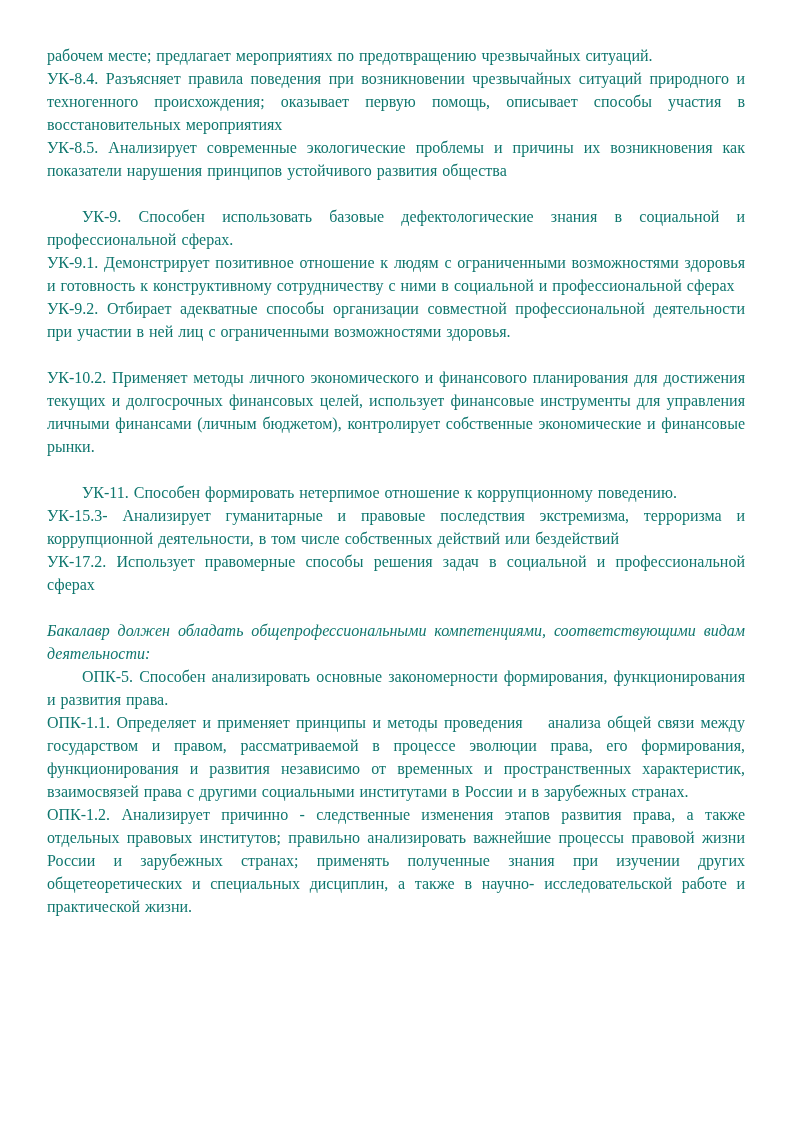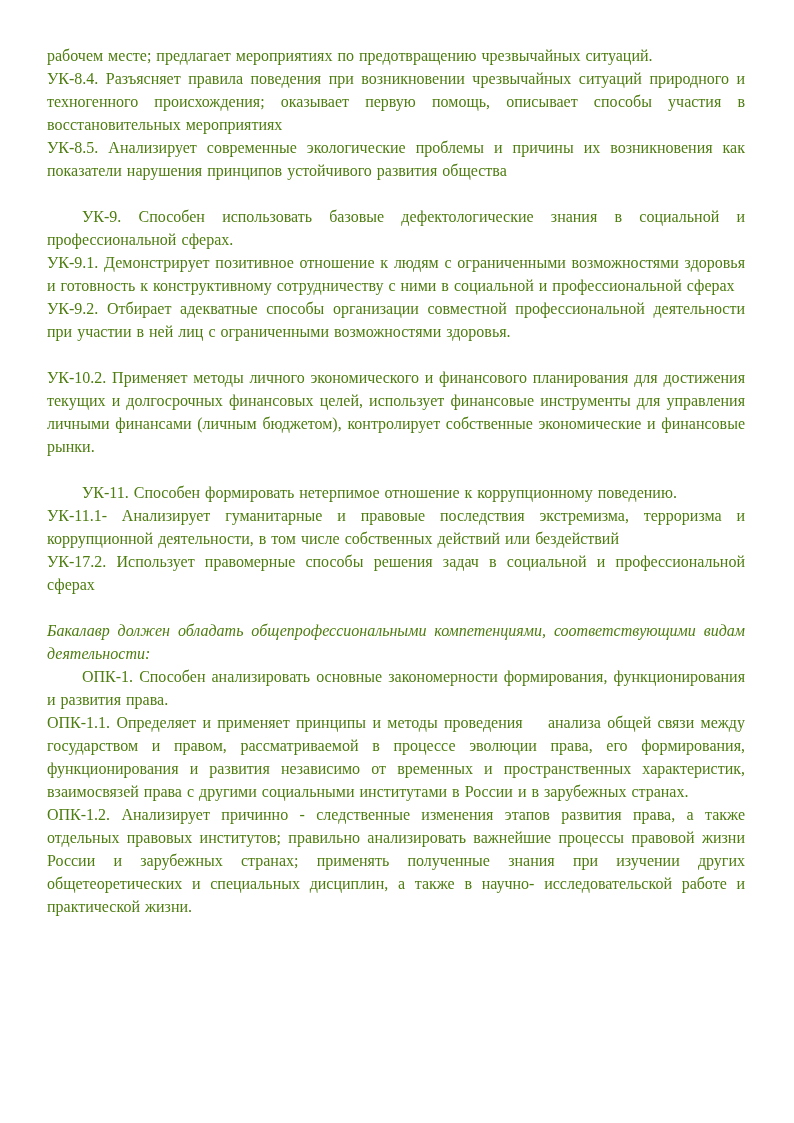--- a/index.html
+++ b/index.html
@@ -10,21 +10,21 @@
   .page {
     position: relative;
     width: 794px;
     height: 1123px;
     box-sizing: border-box;
     background: #ffffff;
     padding: 44px 49px 0 47px;
     font-family: "Liberation Serif", "DejaVu Serif", serif;
     font-size: 16px;
     line-height: 23px;
-    color: #4d7c0f;
+    color: #0f766e;
     overflow: hidden;
   }
   .page p {
     margin: 0;
     text-align: justify;
     word-spacing: 1px;
   }
   .page p.heading {
     font-weight: normal;
     text-indent: 35px;
@@ -52,23 +52,23 @@
   <p class="body">УК-9.1. Демонстрирует позитивное отношение к людям с ограниченными возможностями здоровья и готовность к конструктивному сотрудничеству с ними в социальной и профессиональной сферах</p>
   <p class="body">УК-9.2. Отбирает адекватные способы организации совместной профессиональной деятельности при участии в ней лиц с ограниченными возможностями здоровья.</p>
 
   <div class="blank-line"></div>
 
   <p class="body">УК-10.2. Применяет методы личного экономического и финансового планирования для достижения текущих и долгосрочных финансовых целей, использует финансовые инструменты для управления личными финансами (личным бюджетом), контролирует собственные экономические и финансовые рынки.</p>
 
   <div class="blank-line"></div>
 
   <p class="heading">УК-11. Способен формировать нетерпимое отношение к коррупционному поведению.</p>
-  <p class="body">УК-11.1- Анализирует гуманитарные и правовые последствия экстремизма, терроризма и коррупционной деятельности, в том числе собственных действий или бездействий</p>
+  <p class="body">УК-15.3- Анализирует гуманитарные и правовые последствия экстремизма, терроризма и коррупционной деятельности, в том числе собственных действий или бездействий</p>
   <p class="body">УК-17.2. Использует правомерные способы решения задач в социальной и профессиональной сферах</p>
 
   <div class="blank-line"></div>
 
   <p class="lead">Бакалавр должен обладать общепрофессиональными компетенциями, соответствующими видам деятельности:</p>
-  <p class="heading">ОПК-1. Способен анализировать основные закономерности формирования, функционирования и развития права.</p>
+  <p class="heading">ОПК-5. Способен анализировать основные закономерности формирования, функционирования и развития права.</p>
   <p class="body">ОПК-1.1. Определяет и применяет принципы и методы проведения&nbsp;&nbsp;&nbsp;&nbsp;анализа общей связи между государством и правом, рассматриваемой в процессе эволюции права, его формирования, функционирования и развития независимо от временных и пространственных характеристик, взаимосвязей права с другими социальными институтами в России и в зарубежных странах.</p>
   <p class="body">ОПК-1.2. Анализирует причинно - следственные изменения этапов развития права, а также отдельных правовых институтов; правильно анализировать важнейшие процессы правовой жизни России и зарубежных странах; применять полученные знания при изучении других общетеоретических и специальных дисциплин, а также в научно- исследовательской работе и практической жизни.</p>
 
 </div>
 
 </body></html>

